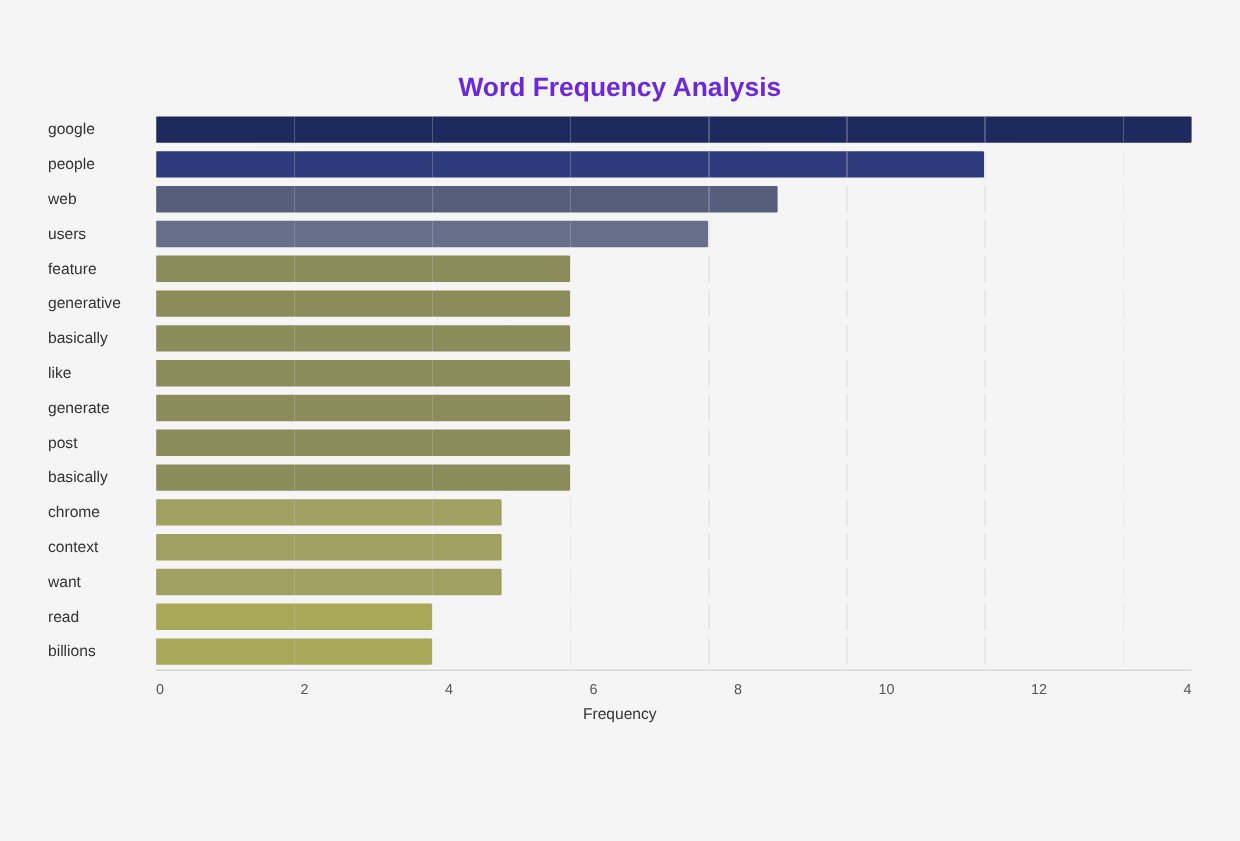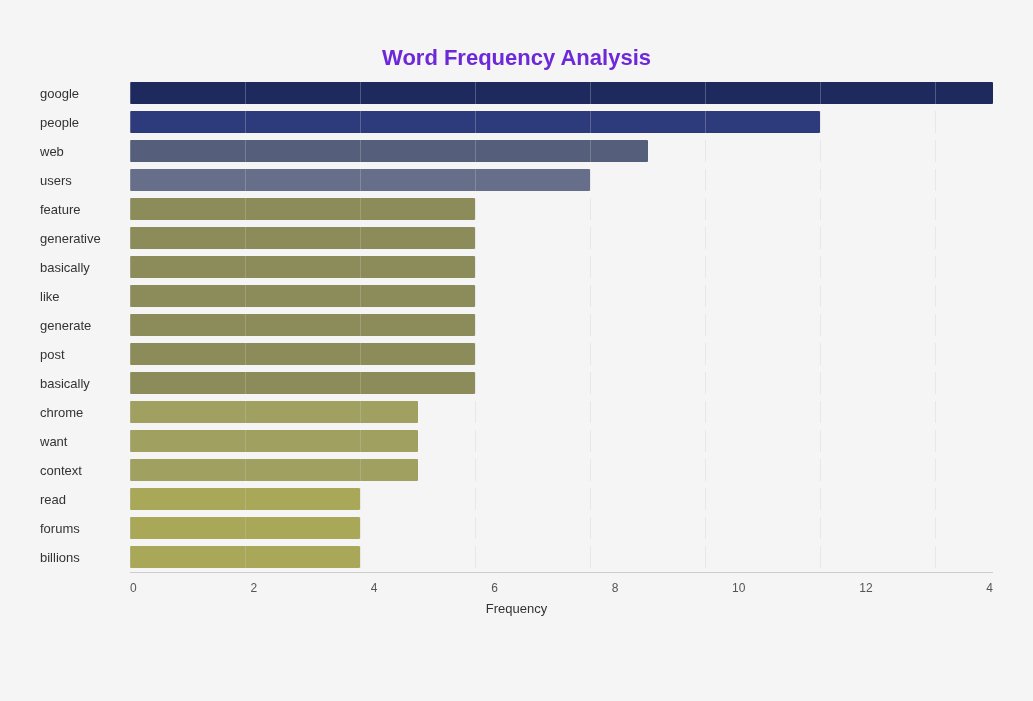--- a/index.html
+++ b/index.html
@@ -165,39 +165,33 @@
           <div class="bar-fill" style="width: 40%; background-color: rgb(140, 140, 90);"></div>
         </div>
       </div>
       <div class="bar-row">
         <div class="bar-label">chrome</div>
         <div class="bar-track">
           <div class="bar-fill" style="width: 33.3333%; background-color: rgb(160, 160, 96);"></div>
         </div>
       </div>
       <div class="bar-row">
+        <div class="bar-label">context</div>
+        <div class="bar-track">
+          <div class="bar-fill" style="width: 33.3333%; background-color: rgb(160, 160, 96);"></div>
+        </div>
+      </div>
+      <div class="bar-row">
         <div class="bar-label">want</div>
         <div class="bar-track">
           <div class="bar-fill" style="width: 33.3333%; background-color: rgb(160, 160, 96);"></div>
         </div>
       </div>
       <div class="bar-row">
-        <div class="bar-label">context</div>
-        <div class="bar-track">
-          <div class="bar-fill" style="width: 33.3333%; background-color: rgb(160, 160, 96);"></div>
-        </div>
-      </div>
-      <div class="bar-row">
         <div class="bar-label">read</div>
-        <div class="bar-track">
-          <div class="bar-fill" style="width: 26.6667%; background-color: rgb(168, 168, 88);"></div>
-        </div>
-      </div>
-      <div class="bar-row">
-        <div class="bar-label">forums</div>
         <div class="bar-track">
           <div class="bar-fill" style="width: 26.6667%; background-color: rgb(168, 168, 88);"></div>
         </div>
       </div>
       <div class="bar-row">
         <div class="bar-label">billions</div>
         <div class="bar-track">
           <div class="bar-fill" style="width: 26.6667%; background-color: rgb(168, 168, 88);"></div>
         </div>
       </div>

